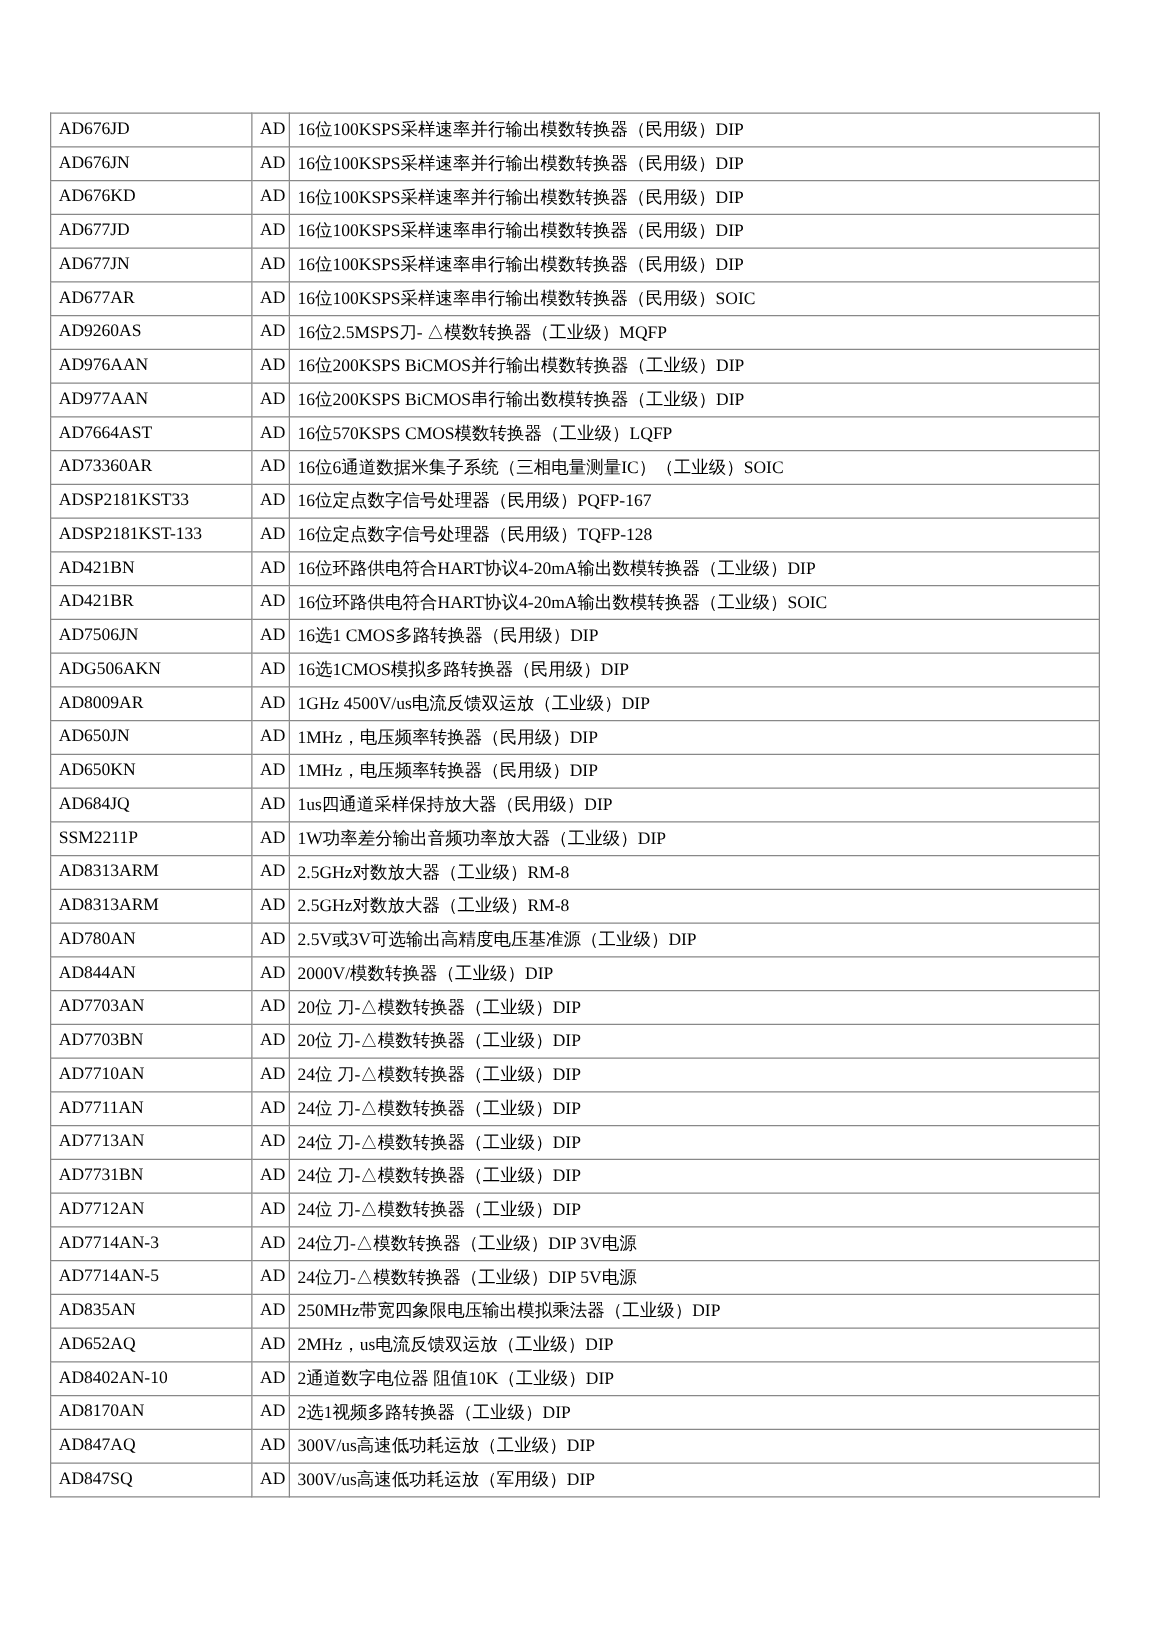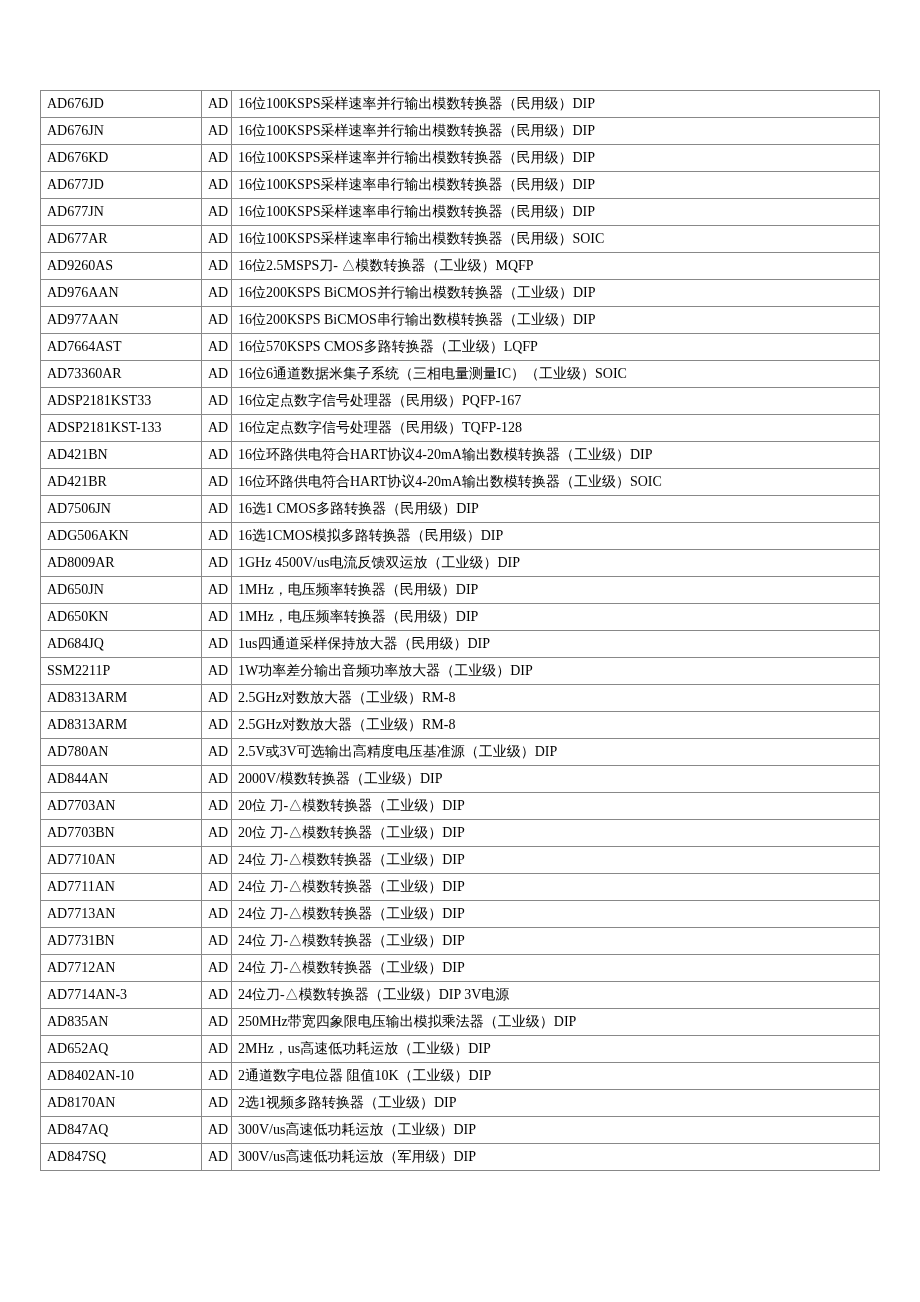--- a/index.html
+++ b/index.html
@@ -80,21 +80,21 @@
         <td class="col-desc">16位200KSPS BiCMOS并行输出模数转换器（工业级）DIP</td>
       </tr>
       <tr>
         <td class="col-pn">AD977AAN</td>
         <td class="col-mfr">AD</td>
         <td class="col-desc">16位200KSPS BiCMOS串行输出数模转换器（工业级）DIP</td>
       </tr>
       <tr>
         <td class="col-pn">AD7664AST</td>
         <td class="col-mfr">AD</td>
-        <td class="col-desc">16位570KSPS CMOS多路转换器（工业级）LQFP</td>
+        <td class="col-desc">16位570KSPS CMOS模数转换器（工业级）LQFP</td>
       </tr>
       <tr>
         <td class="col-pn">AD73360AR</td>
         <td class="col-mfr">AD</td>
         <td class="col-desc">16位6通道数据米集子系统（三相电量测量IC）（工业级）SOIC</td>
       </tr>
       <tr>
         <td class="col-pn">ADSP2181KST33</td>
         <td class="col-mfr">AD</td>
         <td class="col-desc">16位定点数字信号处理器（民用级）PQFP-167</td>
@@ -203,28 +203,33 @@
         <td class="col-pn">AD7712AN</td>
         <td class="col-mfr">AD</td>
         <td class="col-desc">24位 刀-△模数转换器（工业级）DIP</td>
       </tr>
       <tr>
         <td class="col-pn">AD7714AN-3</td>
         <td class="col-mfr">AD</td>
         <td class="col-desc">24位刀-△模数转换器（工业级）DIP 3V电源</td>
       </tr>
       <tr>
+        <td class="col-pn">AD7714AN-5</td>
+        <td class="col-mfr">AD</td>
+        <td class="col-desc">24位刀-△模数转换器（工业级）DIP 5V电源</td>
+      </tr>
+      <tr>
         <td class="col-pn">AD835AN</td>
         <td class="col-mfr">AD</td>
         <td class="col-desc">250MHz带宽四象限电压输出模拟乘法器（工业级）DIP</td>
       </tr>
       <tr>
         <td class="col-pn">AD652AQ</td>
         <td class="col-mfr">AD</td>
-        <td class="col-desc">2MHz，us高速低功耗运放（工业级）DIP</td>
+        <td class="col-desc">2MHz，us电流反馈双运放（工业级）DIP</td>
       </tr>
       <tr>
         <td class="col-pn">AD8402AN-10</td>
         <td class="col-mfr">AD</td>
         <td class="col-desc">2通道数字电位器 阻值10K（工业级）DIP</td>
       </tr>
       <tr>
         <td class="col-pn">AD8170AN</td>
         <td class="col-mfr">AD</td>
         <td class="col-desc">2选1视频多路转换器（工业级）DIP</td>

